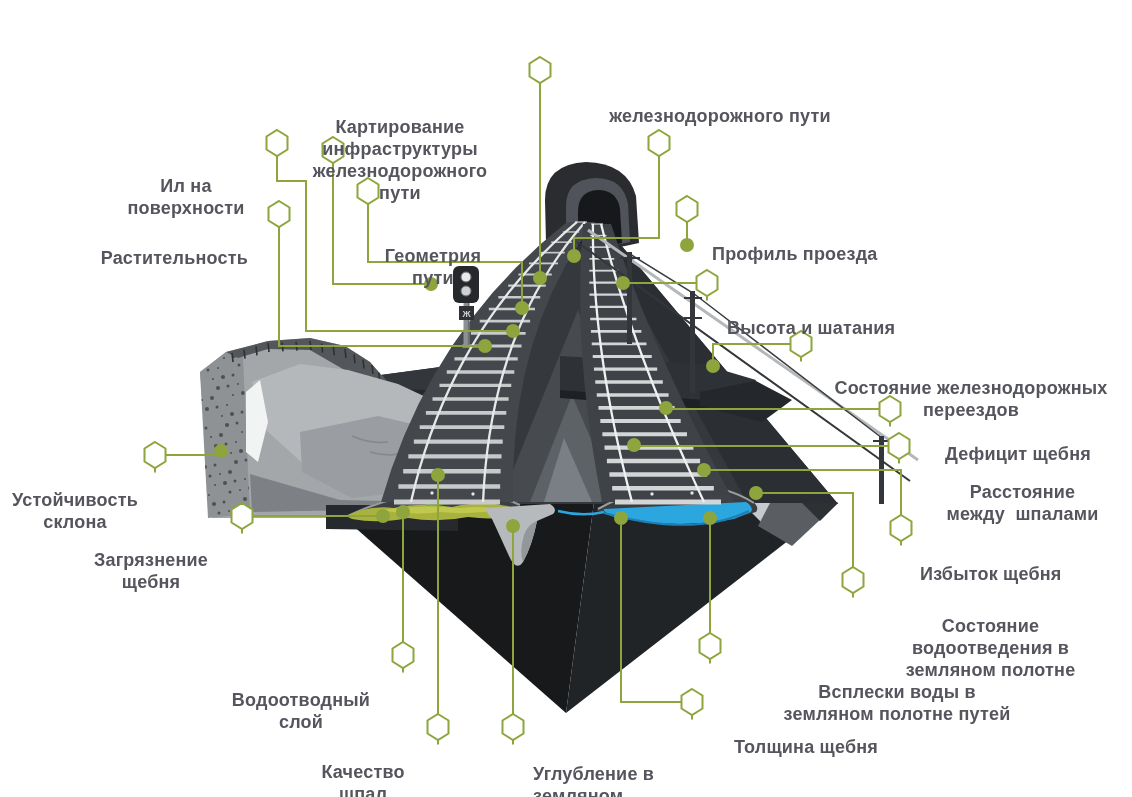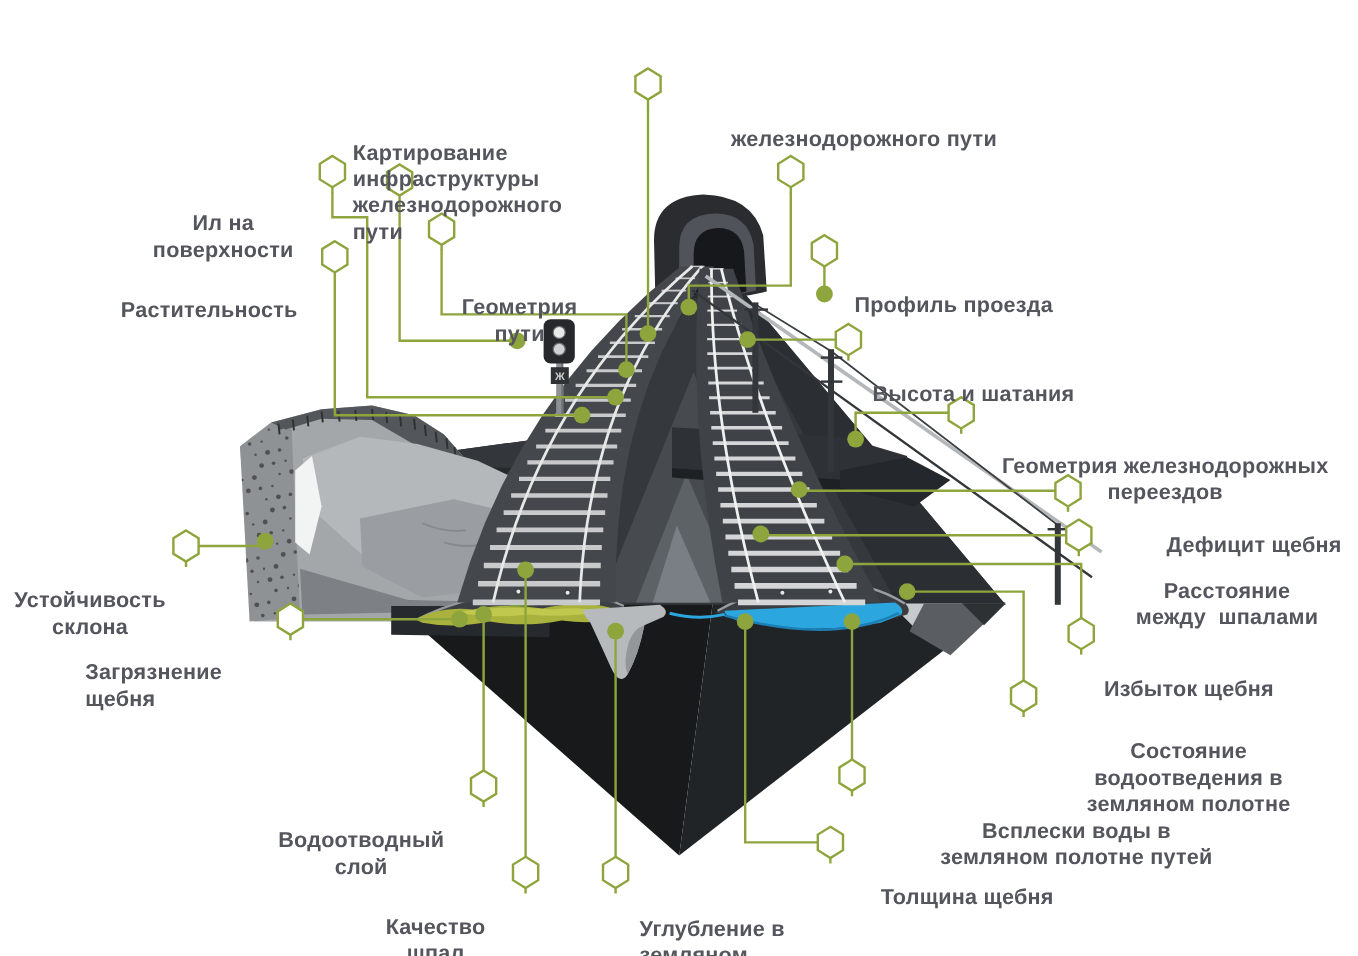--- a/index.html
+++ b/index.html
@@ -431,21 +431,21 @@
           <path class="route" d="M165,455 H216"></path>
           <circle class="dot" cx="221" cy="451" r="7"></circle>
           <g class="hexm">
             <polygon points="155,442 165.5,448.5 165.5,461.5 155,468 144.5,461.5 144.5,448.5"></polygon>
             <line x1="155" y1="468" x2="155" y2="472.5"></line>
           </g>
         </g>
   </g>
 </svg>
 
-<div class="lbl" style="left:294px;top:72px;width:212px;text-align:left">
+<div class="lbl" style="left:294px;top:72px;width:212px;text-align:center">
   <div>Картирование</div><div>инфраструктуры</div><div>железнодорожного</div><div>пути</div>
 </div>
 <div class="lbl" style="left:106px;top:131px;width:160px;text-align:center">
   <div>Ил на</div><div>поверхности</div>
 </div>
 <div class="lbl" style="left:86px;top:203px;width:162px;text-align:right">
   <div>Растительность</div>
 </div>
 <div class="lbl" style="left:363px;top:201px;width:140px;text-align:center">
   <div>Геометрия</div><div>пути</div>
@@ -453,23 +453,23 @@
 <div class="lbl" style="left:565px;top:61px;width:310px;text-align:center">
   <div>железнодорожного пути</div>
 </div>
 <div class="lbl" style="left:712px;top:199px;width:190px;text-align:left">
   <div>Профиль проезда</div>
 </div>
 <div class="lbl" style="left:727px;top:273px;width:210px;text-align:left">
   <div>Высота и шатания</div>
 </div>
 <div class="lbl" style="left:815px;top:333px;width:312px;text-align:center">
-  <div>Геометрия железнодорожных</div><div>переездов</div>
-</div>
-<div class="lbl" style="left:918px;top:399px;width:200px;text-align:right">
+  <div>Состояние железнодорожных</div><div>переездов</div>
+</div>
+<div class="lbl" style="left:918px;top:399px;width:200px;text-align:center">
   <div>Дефицит щебня</div>
 </div>
 <div class="lbl" style="left:920px;top:437px;width:205px;text-align:center">
   <div>Расстояние</div><div>между  шпалами</div>
 </div>
 <div class="lbl" style="left:920px;top:519px;width:200px;text-align:left">
   <div>Избыток щебня</div>
 </div>
 <div class="lbl" style="left:853px;top:571px;width:275px;text-align:center">
   <div>Состояние</div><div>водоотведения в</div><div>земляном полотне</div>
@@ -482,20 +482,20 @@
 </div>
 <div class="lbl" style="left:533px;top:719px;width:190px;text-align:left">
   <div>Углубление в</div><div>земляном</div>
 </div>
 <div class="lbl" style="left:293px;top:717px;width:140px;text-align:center">
   <div>Качество</div><div>шпал</div>
 </div>
 <div class="lbl" style="left:221px;top:645px;width:160px;text-align:center">
   <div>Водоотводный</div><div>слой</div>
 </div>
-<div class="lbl" style="left:71px;top:505px;width:160px;text-align:left">
+<div class="lbl" style="left:71px;top:505px;width:160px;text-align:center">
   <div>Загрязнение</div><div>щебня</div>
 </div>
 <div class="lbl" style="left:0px;top:445px;width:150px;text-align:center">
   <div>Устойчивость</div><div>склона</div>
 </div>
 
 </div>
 
 </body></html>

